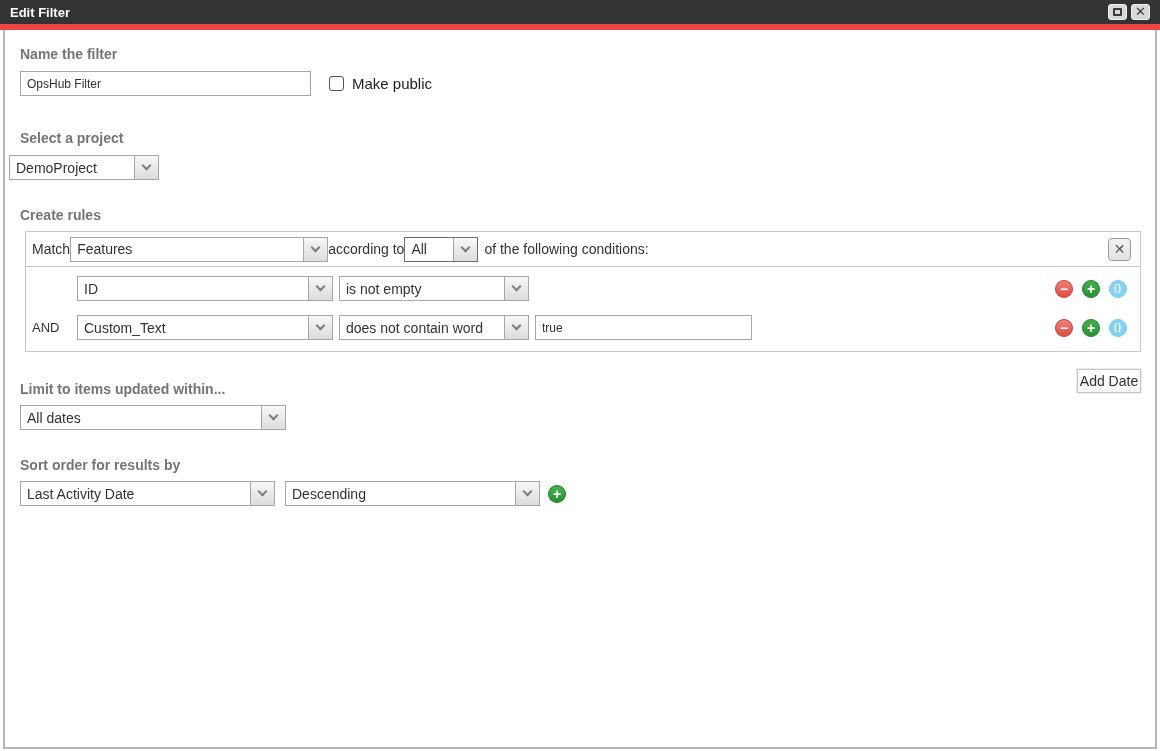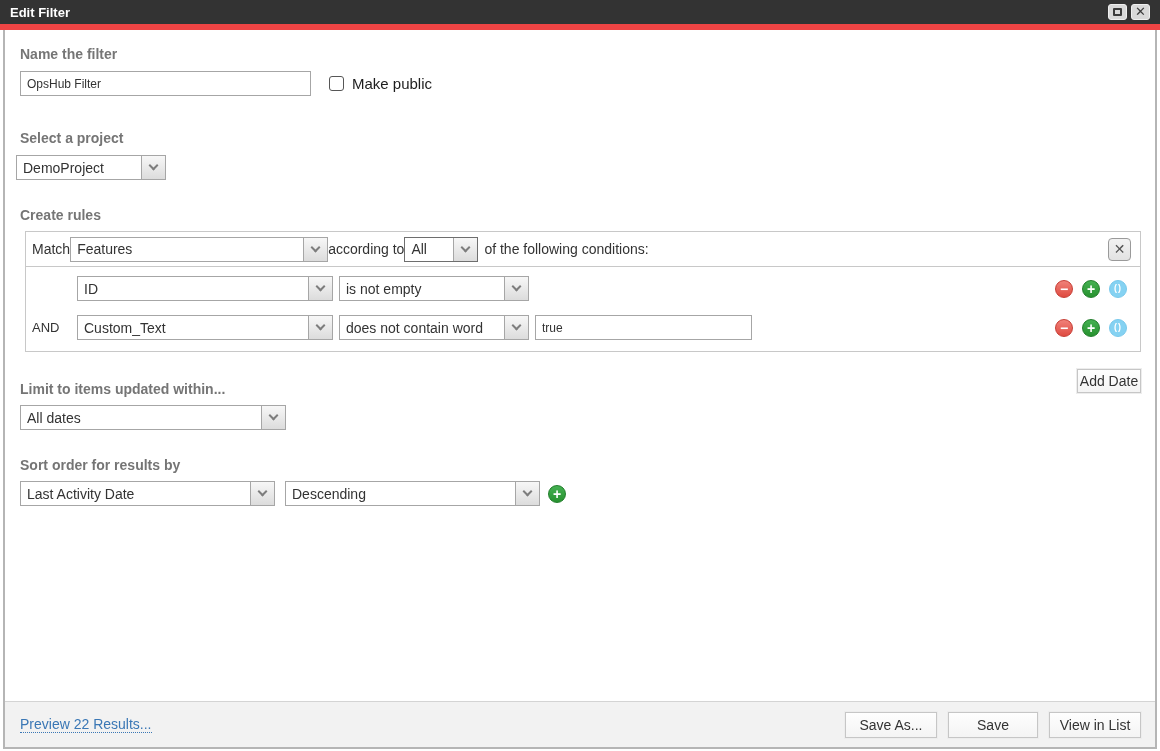--- a/index.html
+++ b/index.html
@@ -137,21 +137,21 @@
 
   <div class="frame">
     <div class="content">
 
       <div class="sec-label" style="left:15px; top:16px;">Name the filter</div>
       <input class="txt-input" style="position: absolute; left: 15px; top: 41px; width: 291px;" value="OpsHub Filter">
       <div class="checkbox" style="position:absolute; left:324px; top:46px;"></div>
       <div style="position:absolute; left:347px; top:45px; font-size:15px; color:#1d1d1d;">Make public</div>
 
       <div class="sec-label" style="left:15px; top:100px;">Select a project</div>
-      <div class="selectbox" style="position:absolute; left:11px; top:125px; width:150px;">
+      <div class="selectbox" style="position:absolute; left:4px; top:125px; width:150px;">
         <span class="sel-text">DemoProject</span>
         <span class="sel-btn">
             <span class="chev"></span>
           </span>
       </div>
 
       <div class="sec-label" style="left:15px; top:177px;">Create rules</div>
 
       <div class="rules-box">
         <div class="rules-header">
@@ -257,23 +257,15 @@
         <span class="sel-btn">
             <span class="chev"></span>
           </span>
       </div>
       <div class="cbtn cbtn-add" style="position:absolute; left:543px; top:455px;">
         <span>+</span>
       </div>
 
     </div>
 
-    <div class="footer">
-      <a class="preview-link">Preview 22 Results...</a>
-      <div class="footer-btns">
-        <button class="push-btn" style="width:92px;">Save As...</button>
-        <button class="push-btn" style="width:90px;">Save</button>
-        <button class="push-btn" style="width:92px;">View in List</button>
-      </div>
-    </div>
   </div>
 
 </div>
 
 </body></html>

